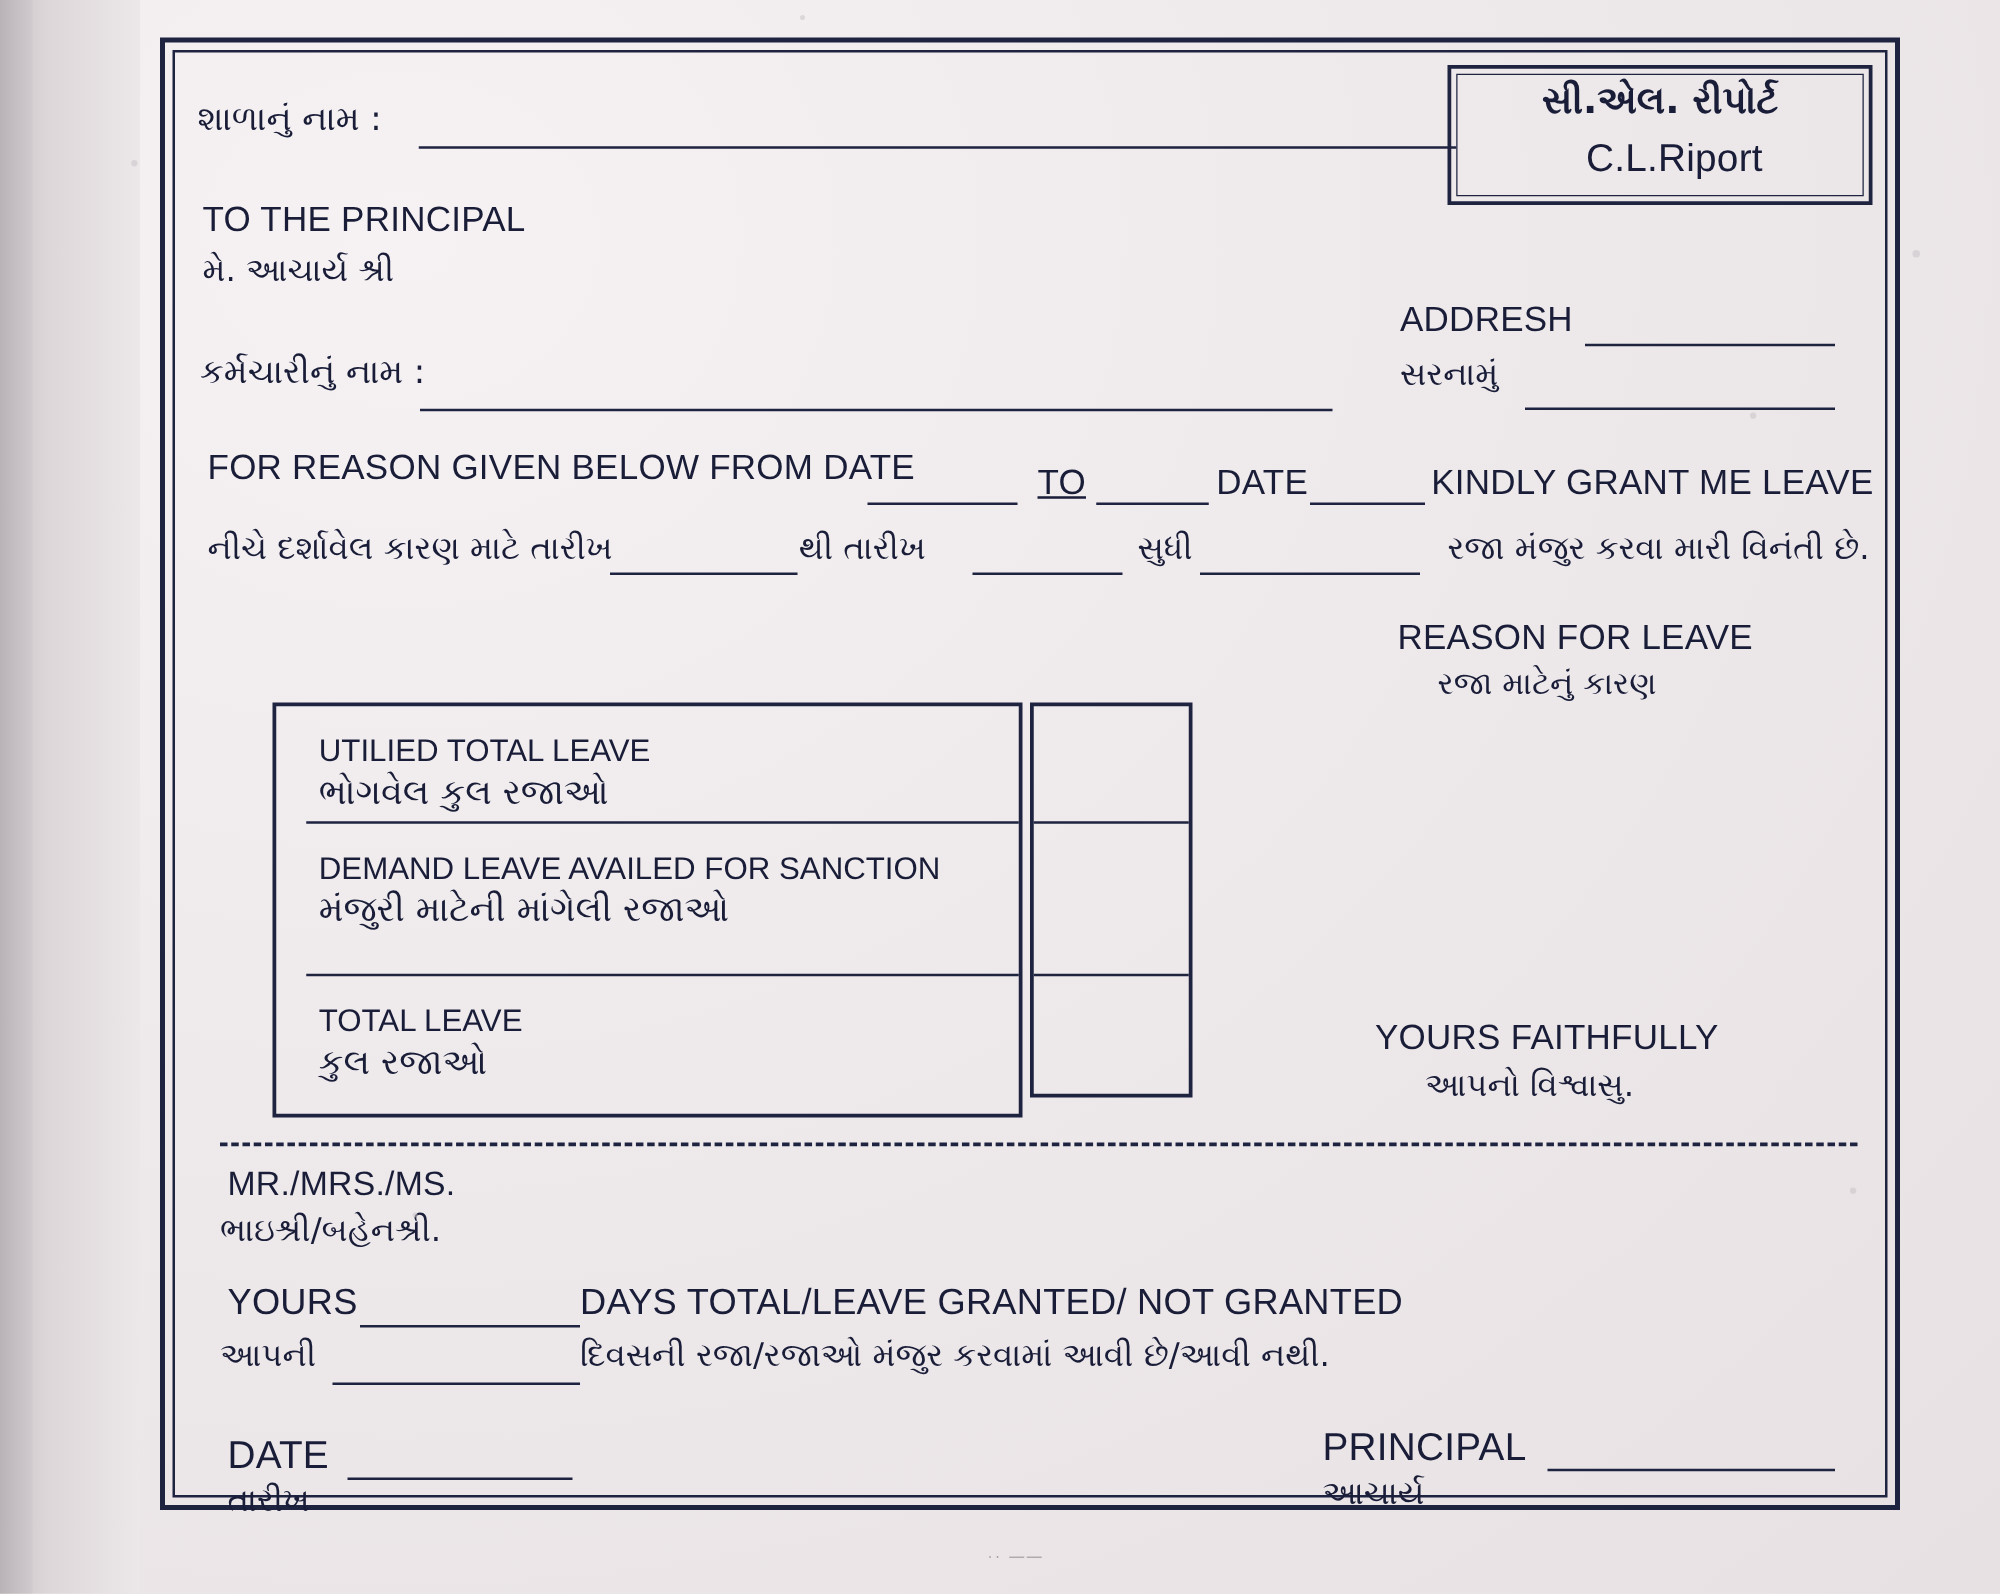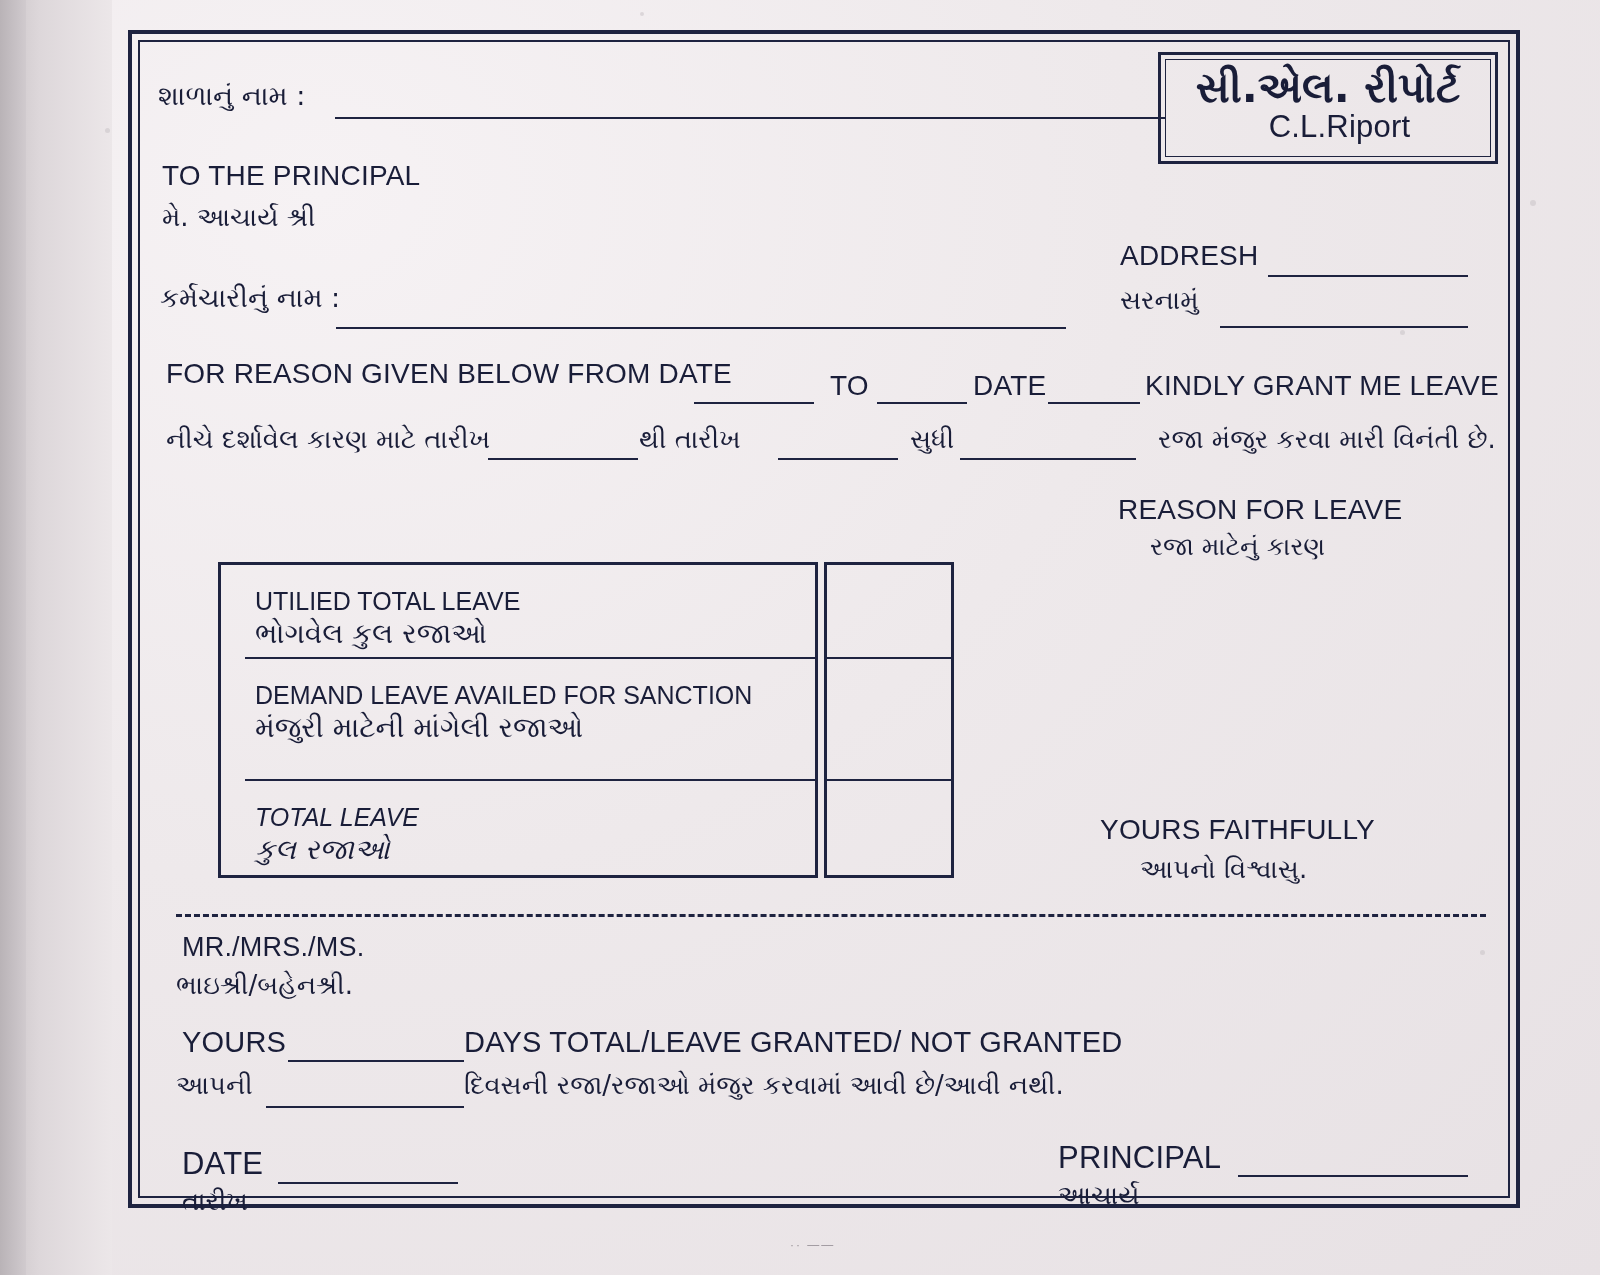--- a/index.html
+++ b/index.html
@@ -84,21 +84,21 @@
   }
   #title-box .inner {
     position: absolute;
     left: 4px; top: 4px; right: 4px; bottom: 4px;
     border: 1px solid #1e2340;
     box-sizing: border-box;
   }
   #title-guj {
     position: absolute;
     top: 8px; left: 0; right: 0;
-    font-size: 42px;
+    font-size: 30px;
     font-weight: bold;
     font-family: "DejaVu Sans", sans-serif;
   }
   #title-eng {
     position: absolute;
     top: 54px; left: 0; right: 0;
     font-size: 31px;
     font-family: "Liberation Sans", sans-serif;
     padding-left: 23px;
   }
@@ -192,21 +192,21 @@
 
       <div class="abs guj" style="left:980px; top:243px; font-size:26px;">સરનામું</div>
       <div class="rule" style="left:1080px; top:284px; width:248px;"></div>
 
       <div class="abs guj" style="left:20px; top:240px; font-size:27px;">કર્મચારીનું નામ :</div>
       <div class="rule" style="left:196px; top:285px; width:730px;"></div>
 
       <div class="abs eng" style="left:26px; top:316px; font-size:28px;">FOR REASON GIVEN BELOW FROM DATE</div>
       <div class="rule" style="left:554px; top:360px; width:120px;"></div>
 
-      <div class="abs eng" style="left:690px; top:328px; font-size:28px;">TO</div>
+      <div class="abs eng" style="left:690px; top:328px; font-size:28px;text-decoration:underline;">TO</div>
       <div class="rule" style="left:737px; top:360px; width:90px;"></div>
 
       <div class="abs eng" style="left:833px; top:328px; font-size:28px;">DATE</div>
       <div class="rule" style="left:908px; top:360px; width:92px;"></div>
 
       <div class="abs eng" style="left:1005px; top:328px; font-size:28px;">KINDLY GRANT ME LEAVE</div>
 
       <div class="abs guj" style="left:26px; top:382px; font-size:26px;">નીચે દર્શાવેલ કારણ માટે તારીખ</div>
       <div class="rule" style="left:348px; top:416px; width:150px;"></div>
 
@@ -223,21 +223,21 @@
 
       <div id="leave-table">
         <div class="row" style="height:94px;">
           <div class="r-en">UTILIED TOTAL LEAVE</div>
           <div class="r-gu">ભોગવેલ કુલ રજાઓ</div>
         </div>
         <div class="row" style="height:122px;">
           <div class="r-en">DEMAND LEAVE AVAILED  FOR SANCTION</div>
           <div class="r-gu">મંજુરી માટેની માંગેલી રજાઓ</div>
         </div>
-        <div class="row" style="height:94px;font-style:italic;">
+        <div class="row" style="height:110px;">
           <div class="r-en">TOTAL LEAVE</div>
           <div class="r-gu">કુલ રજાઓ</div>
         </div>
       </div>
 
       <div id="value-col">
         <div class="vcell" style="height:94px;"></div>
         <div class="vcell" style="height:122px;"></div>
         <div class="vcell" style="height:94px;"></div>
       </div>

